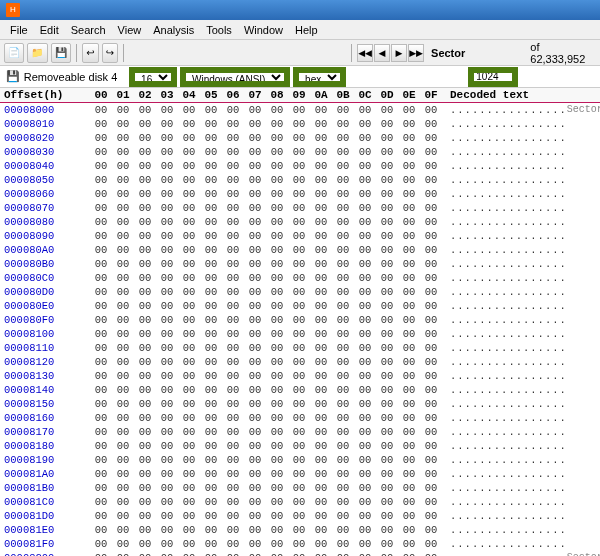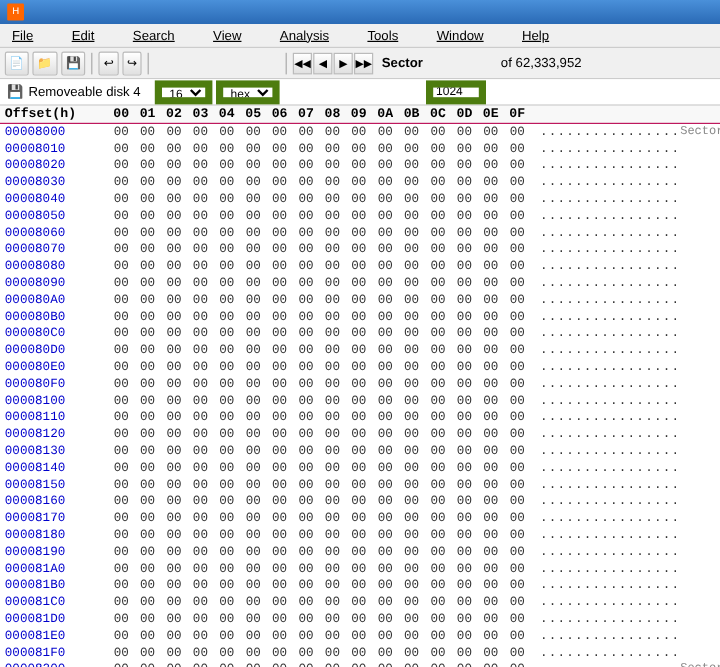--- a/index.html
+++ b/index.html
@@ -19,25 +19,24 @@
     }
     #title-bar .icon { width: 14px; height: 14px; background: #ff6600; border-radius: 1px; display: inline-block; font-size: 8px; line-height: 14px; text-align: center; }
 
     
     #menu-bar {
       background: #f0f0f0;
       font-family: 'Segoe UI', Arial, sans-serif;
       font-size: 11px;
       padding: 2px 4px;
       display: flex;
-      gap: 20px;
+      gap: 0;
       border-bottom: 1px solid #ccc;
       height: 20px;
       align-items: center;
-      text-decoration: underline;
     }
     #menu-bar span { padding: 1px 6px; cursor: pointer; }
 
     
     #toolbar {
       background: #f0f0f0;
       border-bottom: 1px solid #ccc;
       padding: 2px 4px;
       display: flex;
       align-items: center;
@@ -144,20 +143,23 @@
   <button class="tb-btn">💾</button>
   <div class="tb-sep"></div>
   <button class="tb-btn">↩</button>
   <button class="tb-btn">↪</button>
   <div class="tb-sep"></div>
   <select class="tb-select">
     <option>16</option>
     <option>32</option>
   </select>
   <select class="tb-select">
+    <option>Windows (ANSI)</option>
+  </select>
+  <select class="tb-select">
     <option>hex</option>
   </select>
   <div class="tb-sep"></div>
   <div class="sector-nav">
     <button class="nav-btn">◀◀</button>
     <button class="nav-btn">◀</button>
     <button class="nav-btn">▶</button>
     <button class="nav-btn">▶▶</button>
   </div>
   <span class="sector-label">Sector</span>
@@ -184,20 +186,21 @@
         <span class="hex-byte-header">07</span>
         <span class="hex-byte-header">08</span>
         <span class="hex-byte-header">09</span>
         <span class="hex-byte-header">0A</span>
         <span class="hex-byte-header">0B</span>
         <span class="hex-byte-header">0C</span>
         <span class="hex-byte-header">0D</span>
         <span class="hex-byte-header">0E</span>
         <span class="hex-byte-header">0F</span>
       </div>
+    <span class="decoded-label">Decoded text</span>
   </div>
   <div id="hex-rows">
       <div class="hex-row">
         <span class="row-offset">00008000</span>
         <div class="row-bytes">
           <span class="row-byte">00</span>
           <span class="row-byte">00</span>
           <span class="row-byte">00</span>
           <span class="row-byte">00</span>
           <span class="row-byte">00</span>

